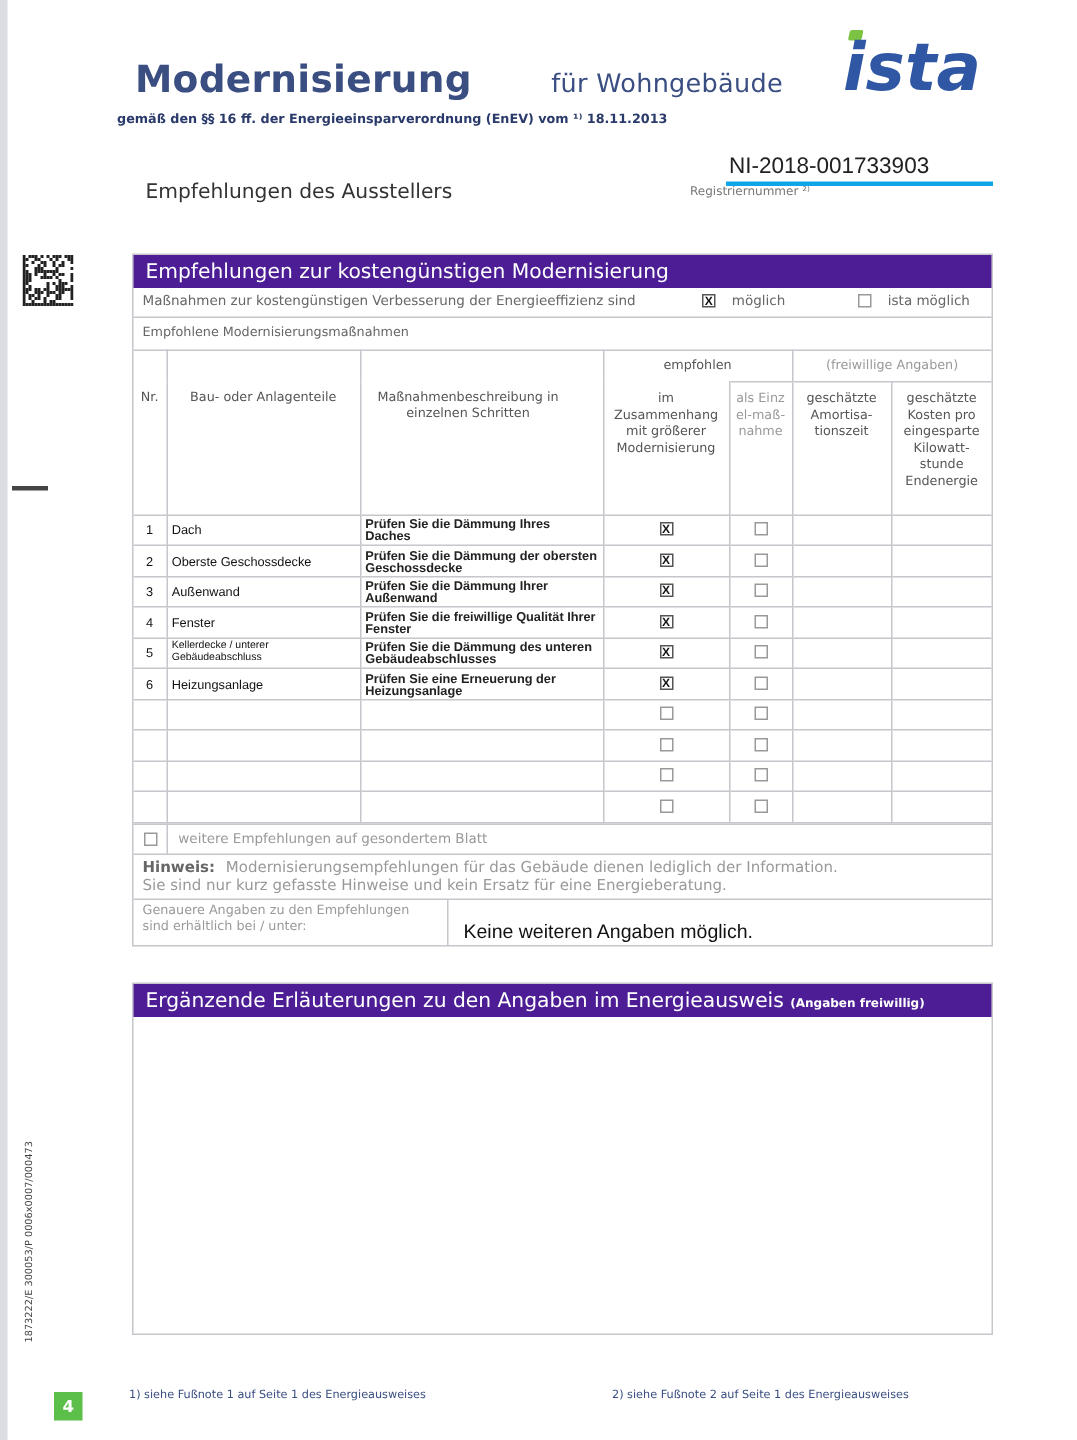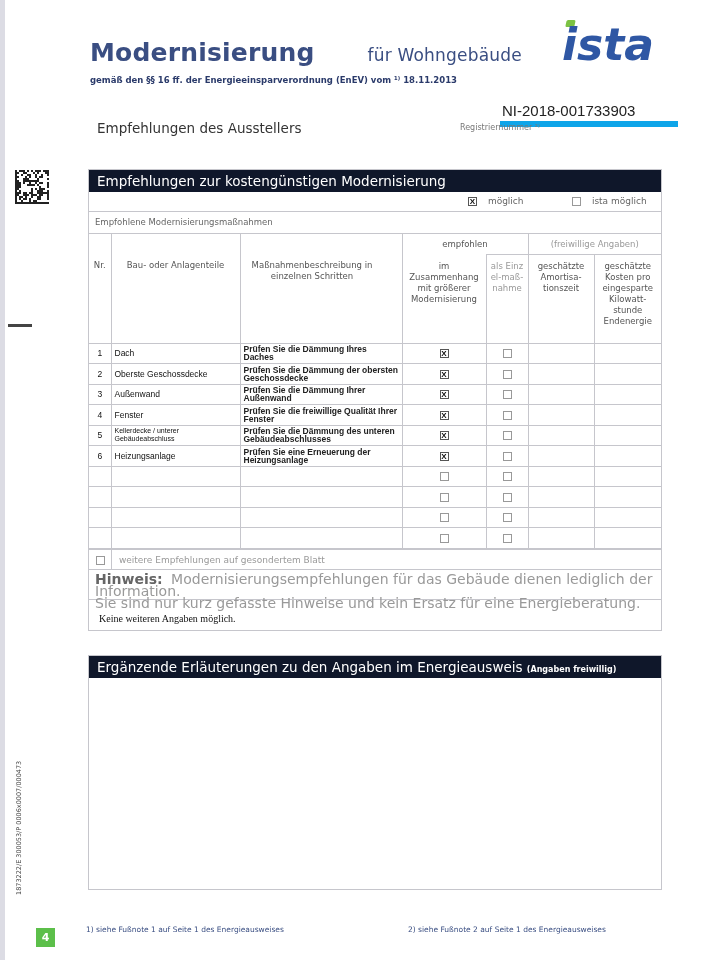--- a/index.html
+++ b/index.html
@@ -1,34 +1,34 @@
 <!DOCTYPE html>
 <html><head>
 <meta charset="utf-8">
 <style>
   html, body { margin:0; padding:0; }
   body { width:718px; height:960px; background:#fff; position:relative; overflow:hidden; font-family:"DejaVu Sans", sans-serif; color:#333; }
   .scan-edge { position:absolute; left:0; top:0; width:5px; height:960px; background:#dcdce4; }
   .abs { position:absolute; }
   .title { left:90px; top:38px; color:#3a4e82; font-size:25px; font-weight:bold; letter-spacing:0.2px; white-space:nowrap; }
   .title .sub { font-size:17px; font-weight:normal; color:#3a4e82;margin-left:44px; }
-  .subtitle { left:90px; top:75px; font-size:8.5px; font-weight:bold; color:#2a3a6a; white-space:nowrap; }
+  .subtitle { left:78px; top:75px; font-size:8.5px; font-weight:bold; color:#2a3a6a; white-space:nowrap; }
   .logo { left:560px; top:14px; width:110px; height:52px; }
-  .regnr { left:500px; top:102px; width:176px; border-bottom:6px solid #0ea5e9; font-family:"Liberation Sans", sans-serif; font-size:15px; color:#222; padding-left:2px; padding-bottom:2px; }
+  .regnr { left:484px; top:102px; width:176px; border-bottom:3px solid #0ea5e9; font-family:"Liberation Sans", sans-serif; font-size:15px; color:#222; padding-left:2px; padding-bottom:2px; }
   .reglabel { left:460px; top:123px; font-size:8px; color:#777; }
   .aussteller { left:97px; top:120px; font-size:13.5px; color:#333; }
   .datamatrix { left:15px; top:170px; width:34px; height:34px; }
   .dash { left:8px; top:324px; width:24px; height:3px; background:#444; }
   .sidecode { left:15px; top:895px; transform:rotate(-90deg); transform-origin:left top; font-size:6.5px; color:#444; white-space:nowrap; }
   .pagenum { left:36px; top:928px; width:19px; height:19px; background:#5cbf4a; color:#fff; font-size:11px; font-weight:bold; text-align:center; line-height:19px; }
   .fn1 { left:86px; top:925px; font-size:7.5px; color:#3a4e82; }
   .fn2 { left:408px; top:925px; font-size:7.5px; color:#3a4e82; }
 
   .section { left:88px; width:574px; border:1px solid #c6c6cc; box-sizing:border-box; }
-  .sechead { background:#0f172a; color:#fff; font-size:13.5px; padding:2px 8px; height:22px; box-sizing:border-box; line-height:18px; white-space:nowrap; }
+  .sechead { background:#4c1d95; color:#fff; font-size:13.5px; padding:2px 8px; height:22px; box-sizing:border-box; line-height:18px; white-space:nowrap; }
   .sechead .small { font-size:8px; font-weight:bold; }
   .row { border-bottom:1px solid #c6c6cc; font-size:9px; color:#666; box-sizing:border-box; position:relative; }
   .cb { display:inline-block; width:9px; height:9px; border:1px solid #999; box-sizing:border-box; vertical-align:middle; font-size:8px; line-height:8px; text-align:center; color:#111; font-weight:bold; font-family:"Liberation Sans", sans-serif; background:#fff; }
   .cb.checked { border-color:#555; }
   table.grid { border-collapse:collapse; width:100%; table-layout:fixed; }
   table.grid td { border:1px solid #c6c6cc; padding:0 3px; font-size:8.5px; vertical-align:middle; }
   .hd { color:#555; text-align:center; font-size:8.5px; line-height:11px; }
   .hd.light { color:#999; }
   .datarow td { height:19.5px; }
   .nr { text-align:center; font-family:"Liberation Sans", sans-serif; font-size:9px; color:#111; }
@@ -209,20 +209,21 @@
       <rect x="28" y="32" width="2" height="2"></rect>
       <rect x="30" y="32" width="2" height="2"></rect>
       <rect x="32" y="32" width="2" height="2"></rect>
     </g>
 </svg>
 <div class="abs dash"></div>
 
 <div class="abs section" style="top:169px;">
   <div class="sechead">Empfehlungen zur kostengünstigen Modernisierung</div>
   <div class="row" style="height:20px; line-height:19px; padding-left:6px;">
+    <span>Maßnahmen zur kostengünstigen Verbesserung der Energieeffizienz sind</span>
     <span style="position:absolute; left:379px;">
       <span class="cb checked" id="cb-possible">X</span>
       <span style="margin-left:8px;">möglich</span>
     </span>
     <span style="position:absolute; left:483px;">
       <span class="cb" id="cb-notpossible"></span>
       <span style="margin-left:8px;">ista möglich</span>
     </span>
   </div>
   <div class="row" style="height:21px; line-height:20px; padding-left:6px; font-size:8.5px; border-bottom:none;">Empfohlene Modernisierungsmaßnahmen</div>
@@ -343,27 +344,28 @@
       <td></td>
       <td style="border-right:none;"></td>
     </tr>
       </tbody>
   </table>
 
   <div class="row" style="height:21px; line-height:20px; border-top:1px solid #c6c6cc;">
     <span style="display:inline-block; width:22px; text-align:center; border-right:1px solid #c6c6cc; height:20px;"><span class="cb" id="cb-further"></span></span>
     <span style="margin-left:4px; color:#999;">weitere Empfehlungen auf gesondertem Blatt</span>
   </div>
-  <div class="row" style="height:30px; padding:3px 6px; line-height:12px; font-size:14px; color:#999;">
+  <div class="row" style="height:30px; padding:3px 6px; line-height:12px; font-size:10px; color:#999;">
     <span style="font-weight:bold; color:#666;">Hinweis:</span>
     <span style="margin-left:4px;">Modernisierungsempfehlungen für das Gebäude dienen lediglich der Information.</span><br>
     <span style="">Sie sind nur kurz gefasste Hinweise und kein Ersatz für eine Energieberatung.</span>
   </div>
   <div class="row" style="height:30px; border-bottom:none; display:flex;">
-    <div style="padding:13px 10px 0; font-family:Liberation Serif, serif; font-size:10px; color:#111;">Keine weiteren Angaben möglich.</div>
+    <div style="width:210px; border-right:1px solid #c6c6cc; padding:2px 6px; font-size:8.5px; line-height:11px; color:#999; box-sizing:border-box;">Genauere Angaben zu den Empfehlungen sind erhältlich bei / unter:</div>
+    <div style="padding:13px 10px 0; font-family:Liberation Sans, sans-serif; font-size:13px; color:#111;">Keine weiteren Angaben möglich.</div>
   </div>
 </div>
 
 <div class="abs section" style="top:655px; height:235px;">
   <div class="sechead">
     <span>Ergänzende Erläuterungen zu den Angaben im Energieausweis</span>
     <span class="small">(Angaben freiwillig)</span>
   </div>
   <div style="height:211px;"></div>
 </div>

